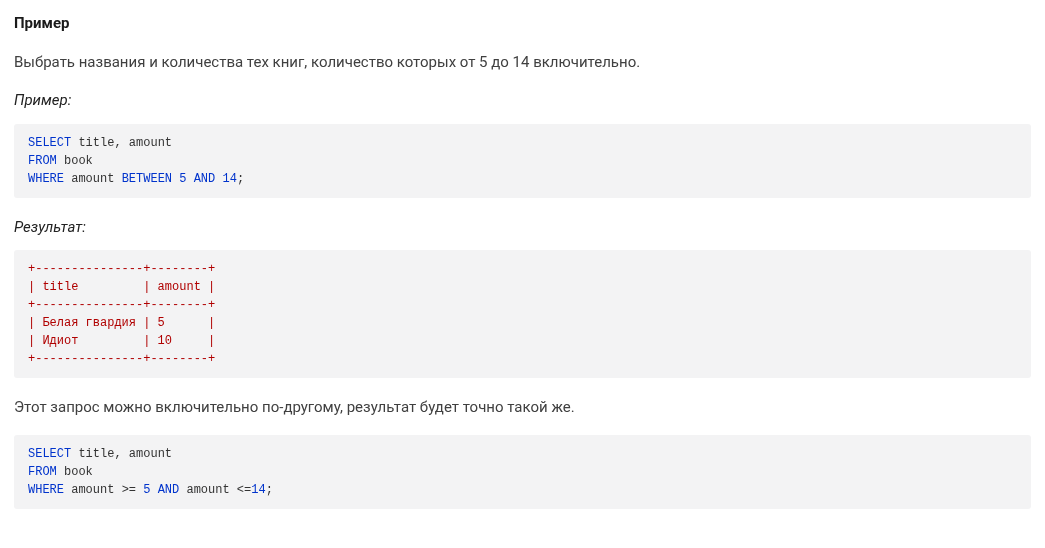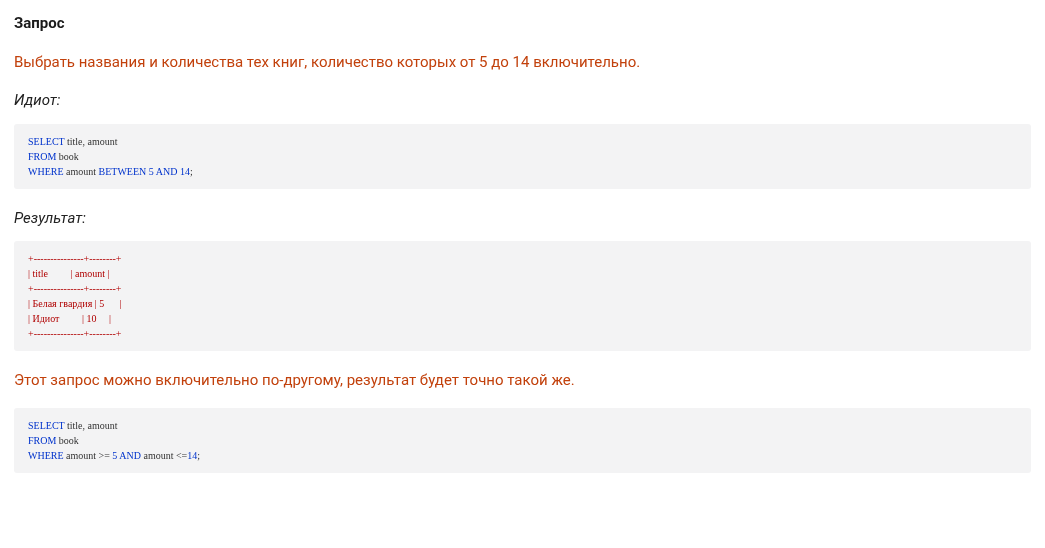--- a/index.html
+++ b/index.html
@@ -12,52 +12,52 @@
       background: #fff;
       width: 1045px;
     }
     .heading {
       font-weight: 700;
       font-size: 15px;
       margin-bottom: 16px;
     }
     .para {
       margin-bottom: 16px;
-      color: #c2410c;
+      color: #404040;
     }
     .italic {
       font-style: italic;
       margin-bottom: 12px;
       color: #222;
     }
     .code-block {
       background: #f3f3f4;
       border-radius: 3px;
       padding: 10px 14px;
       margin-bottom: 18px;
-      font-family: Liberation Serif, serif;
-      font-size: 10px;
+      font-family: Liberation Mono, monospace;
+      font-size: 12px;
       line-height: 1.5;
       white-space: pre;
       overflow-x: auto;
       color: #333;
     }
     .kw { color: #0033cc; }
     .num { color: #0033cc; }
     .nm { color: #333; }
     .tbl-red { color: #b00000; }
   </style>
 </head>
 <body>
 
-<div class="heading">Запрос</div>
+<div class="heading">Пример</div>
 
 <div class="para">Выбрать названия и количества тех книг, количество которых от 5 до 14 включительно.</div>
 
-<div class="italic">Идиот:</div>
+<div class="italic">Пример:</div>
 
 <div class="code-block"><span class="kw">SELECT</span><span class="nm"> title, amount</span>
 <span class="kw">FROM</span><span class="nm"> book</span>
 <span class="kw">WHERE</span><span class="nm"> amount </span><span class="kw">BETWEEN</span><span> </span><span class="num">5</span><span> </span><span class="kw">AND</span><span> </span><span class="num">14</span><span class="nm">;</span></div>
 
 <div class="italic">Результат:</div>
 
 <div class="code-block tbl-red">+---------------+--------+
 | title         | amount |
 +---------------+--------+

